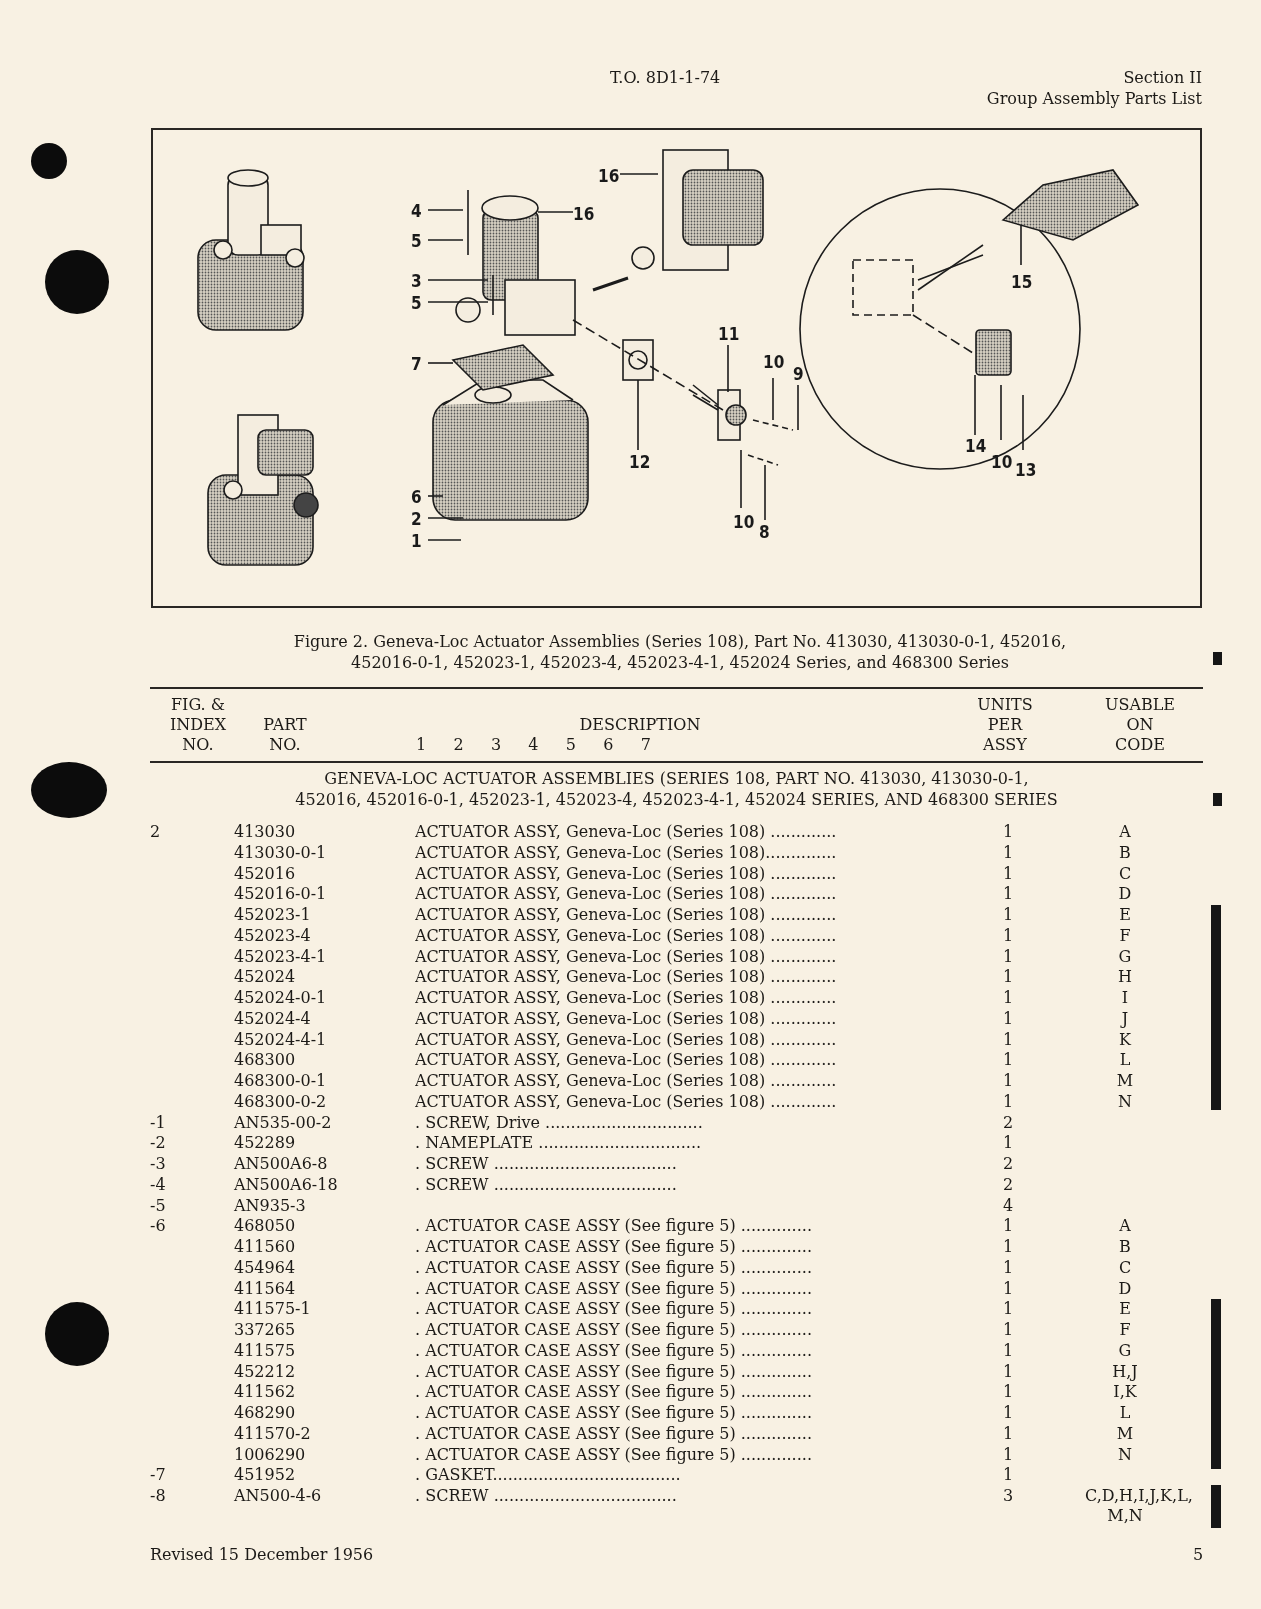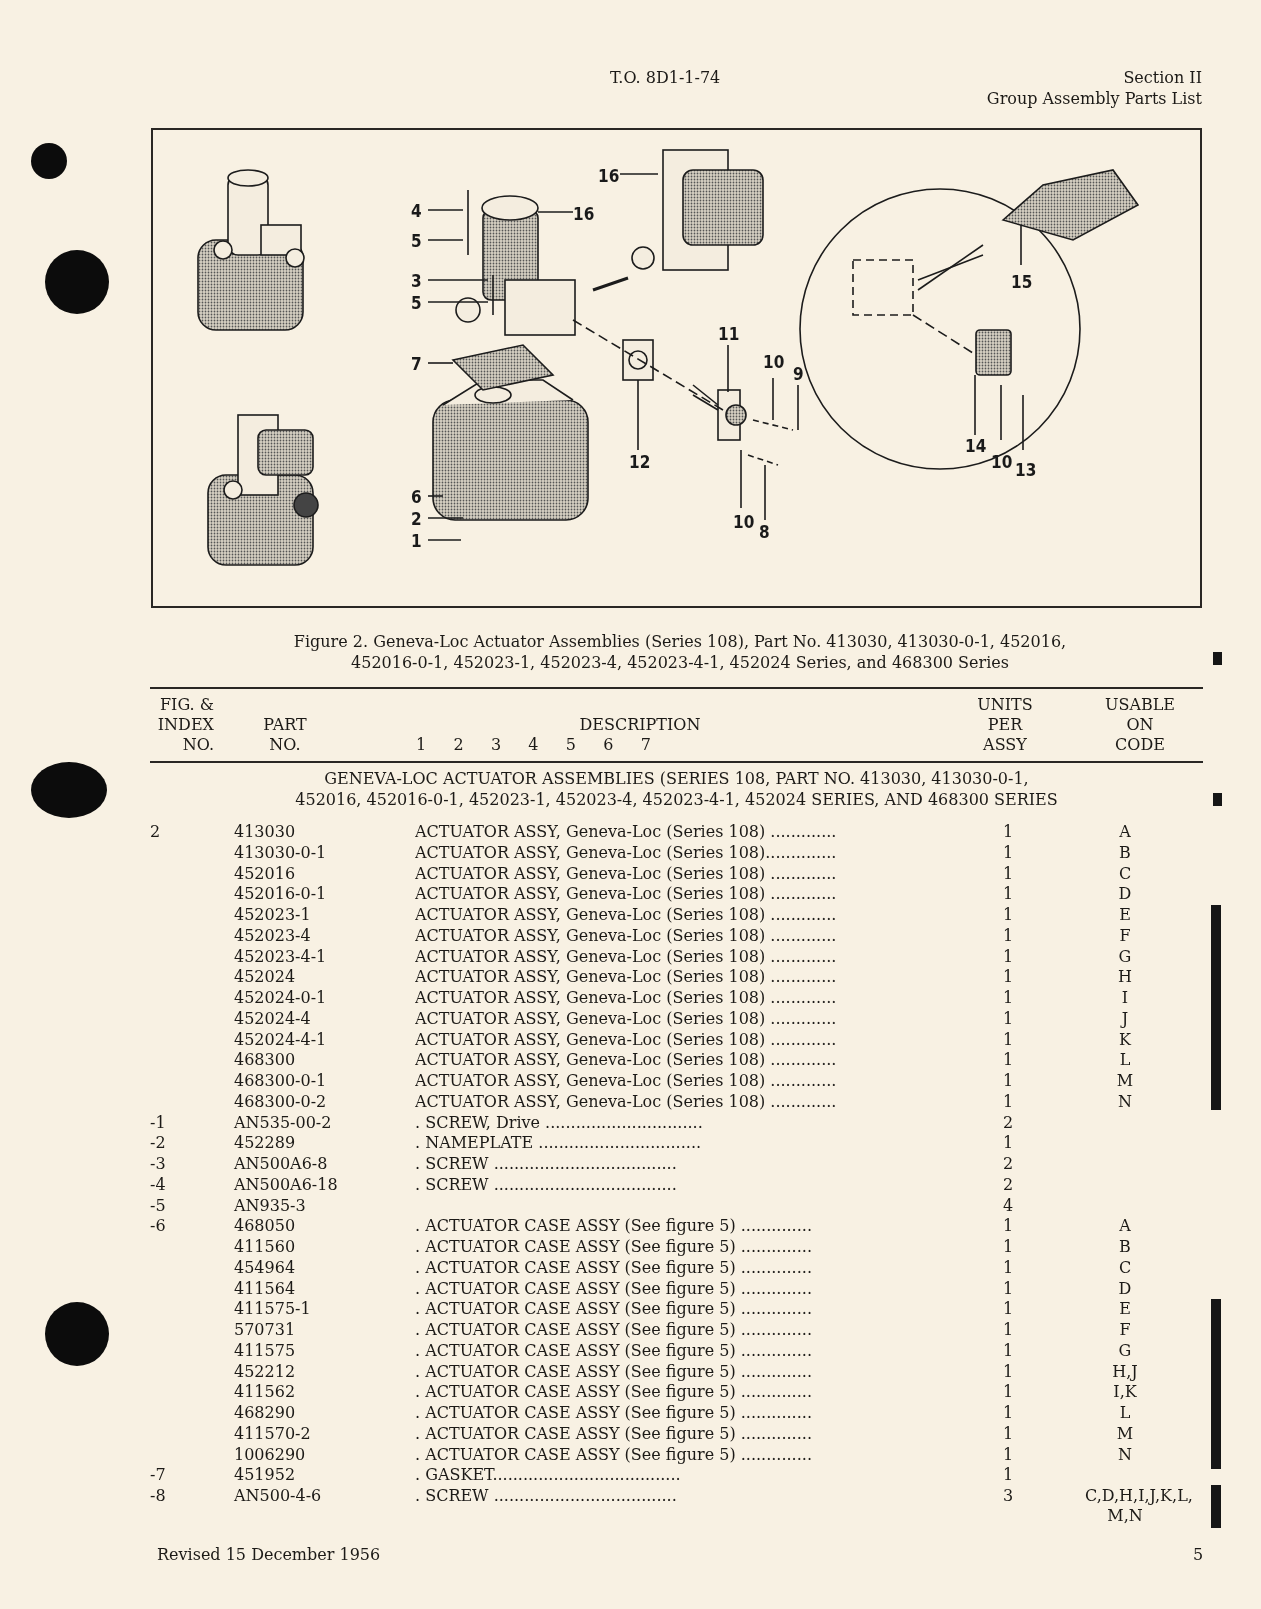--- a/index.html
+++ b/index.html
@@ -160,21 +160,21 @@
   <div>452016-0-1, 452023-1, 452023-4, 452023-4-1, 452024 Series, and 468300 Series</div>
 </div>
 
 <div class="bar" style="left:1213px;top:652px;width:9px;height:13px;"></div>
 <div class="bar" style="left:1213px;top:793px;width:9px;height:13px;"></div>
 <div class="bar" style="left:1211px;top:905px;width:10px;height:205px;"></div>
 <div class="bar" style="left:1211px;top:1299px;width:10px;height:170px;"></div>
 <div class="bar" style="left:1211px;top:1485px;width:10px;height:43px;"></div>
 
 <div class="rule" style="top:687px;"></div>
-<div class="colhdr" style="left:144px;top:695px;width:70px;text-align:right;">
+<div class="colhdr" style="left:163px;top:695px;width:70px;">
   <div>FIG. &amp;</div>
   <div>INDEX</div>
   <div>NO.</div>
 </div>
 <div class="colhdr" style="left:240px;top:715px;width:90px;">
   <div>PART</div>
   <div>NO.</div>
 </div>
 <div class="colhdr" style="left:410px;top:715px;width:460px;">
   <div>DESCRIPTION</div>
@@ -360,21 +360,21 @@
     </div>
     <div class="row">
       <span class="c-idx"></span>
       <span class="c-part">411575-1</span>
       <span class="c-desc">.     ACTUATOR CASE ASSY (See figure 5) ..............</span>
       <span class="c-units">1</span>
       <span class="c-code">E</span>
     </div>
     <div class="row">
       <span class="c-idx"></span>
-      <span class="c-part">570731</span>
+      <span class="c-part">337265</span>
       <span class="c-desc">.     ACTUATOR CASE ASSY (See figure 5) ..............</span>
       <span class="c-units">1</span>
       <span class="c-code">F</span>
     </div>
     <div class="row">
       <span class="c-idx"></span>
       <span class="c-part">411575</span>
       <span class="c-desc">.     ACTUATOR CASE ASSY (See figure 5) ..............</span>
       <span class="c-units">1</span>
       <span class="c-code">G</span>
@@ -423,14 +423,14 @@
     </div>
     <div class="row">
       <span class="c-idx">-8</span>
       <span class="c-part">AN500-4-6</span>
       <span class="c-desc">.     SCREW ....................................</span>
       <span class="c-units">3</span>
       <span class="c-code">C,D,H,I,J,K,L, M,N</span>
     </div>
   </div>
 
-<div class="footer" style="left:150px;margin-left:7px;">Revised 15 December 1956</div>
+<div class="footer" style="left:150px;">Revised 15 December 1956</div>
 <div class="footer" style="left:1193px;">5</div>
 
 </body></html>

